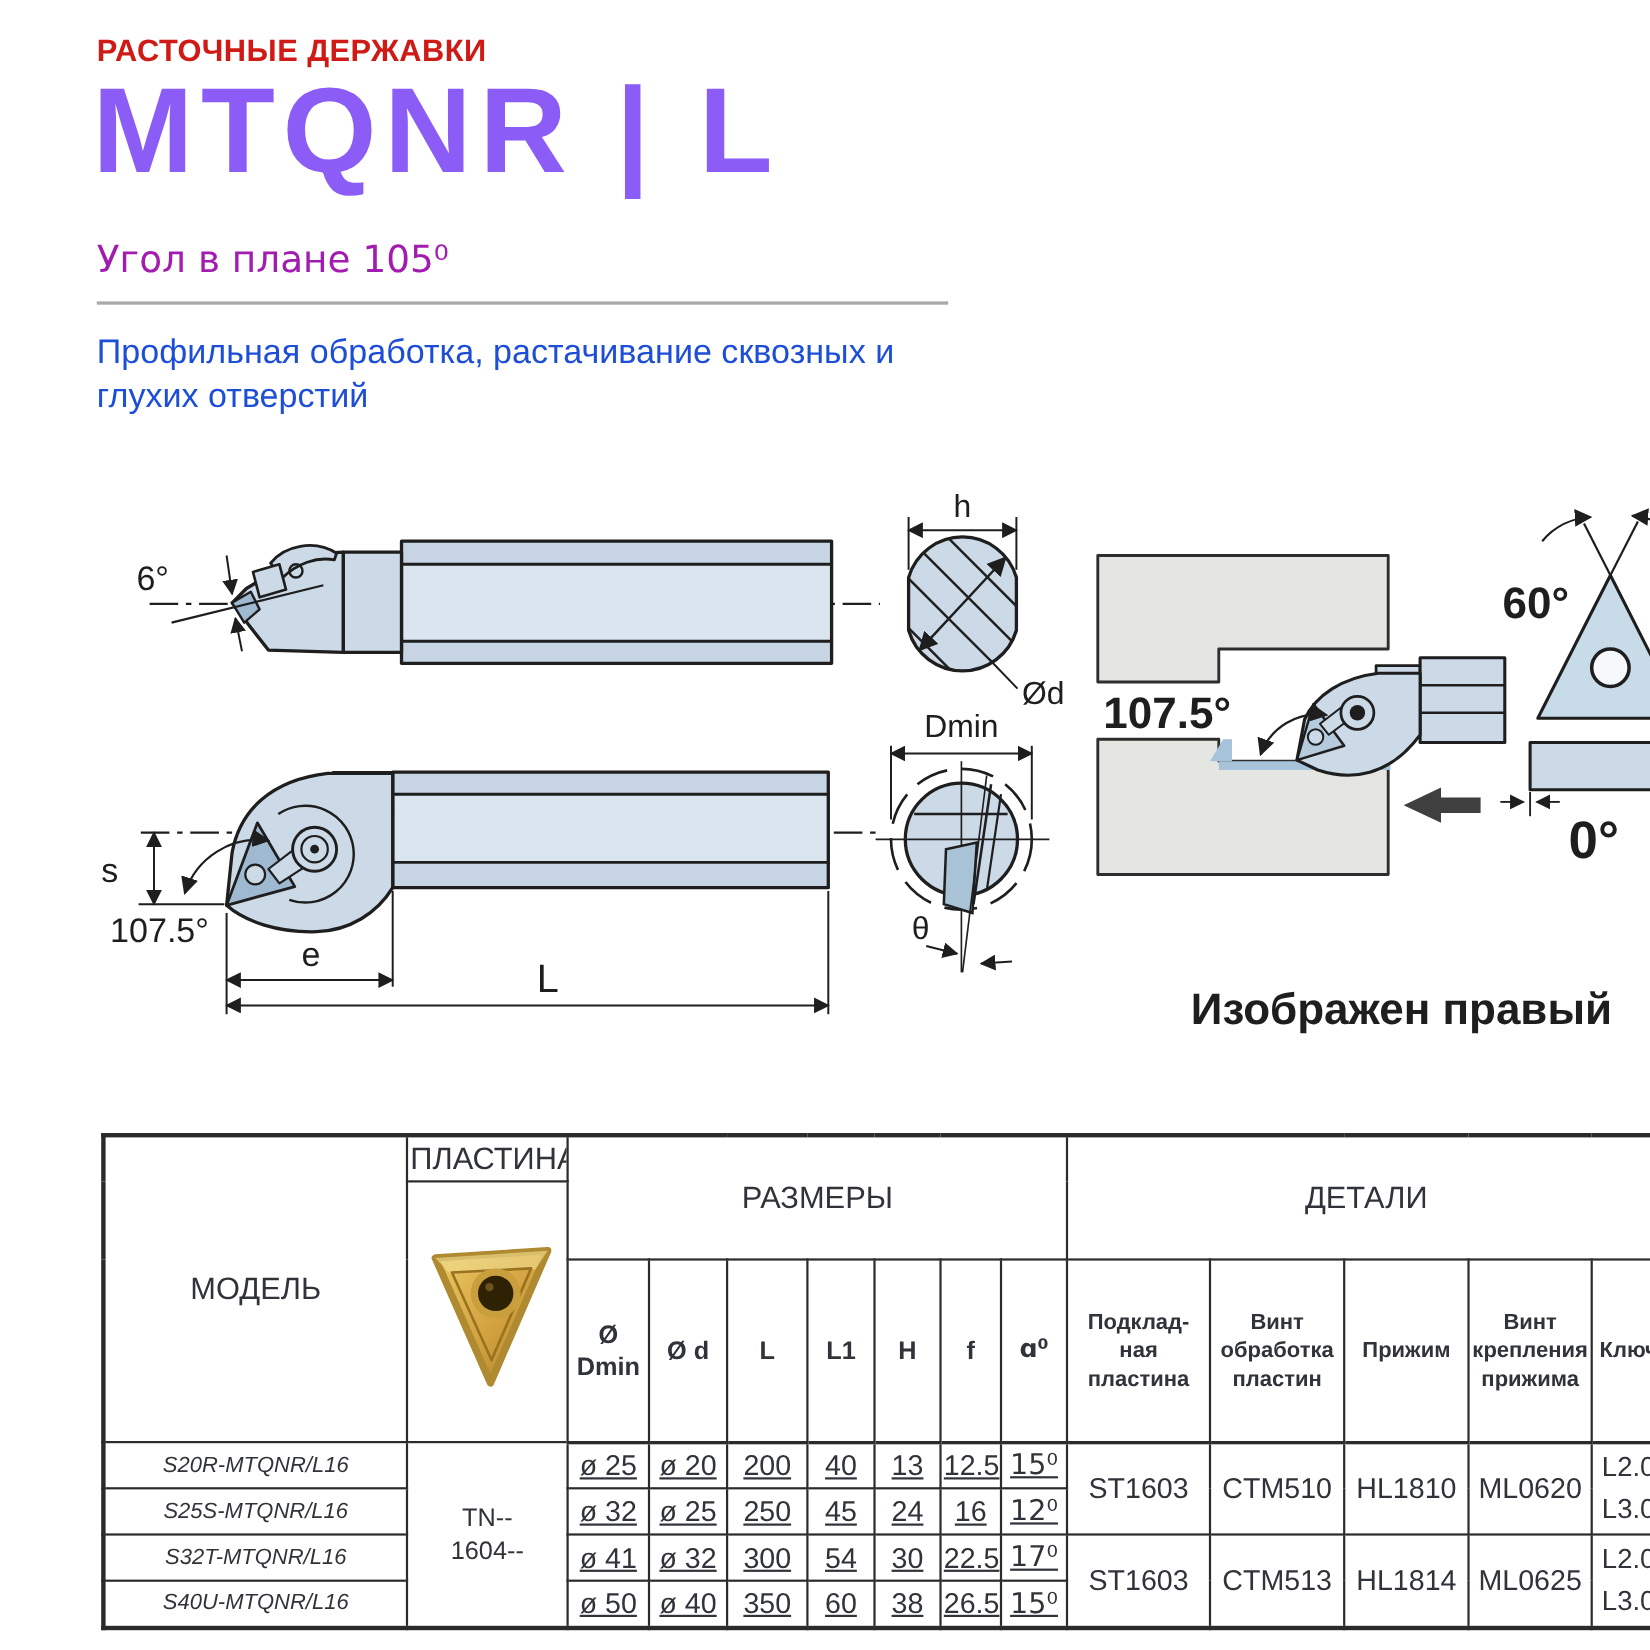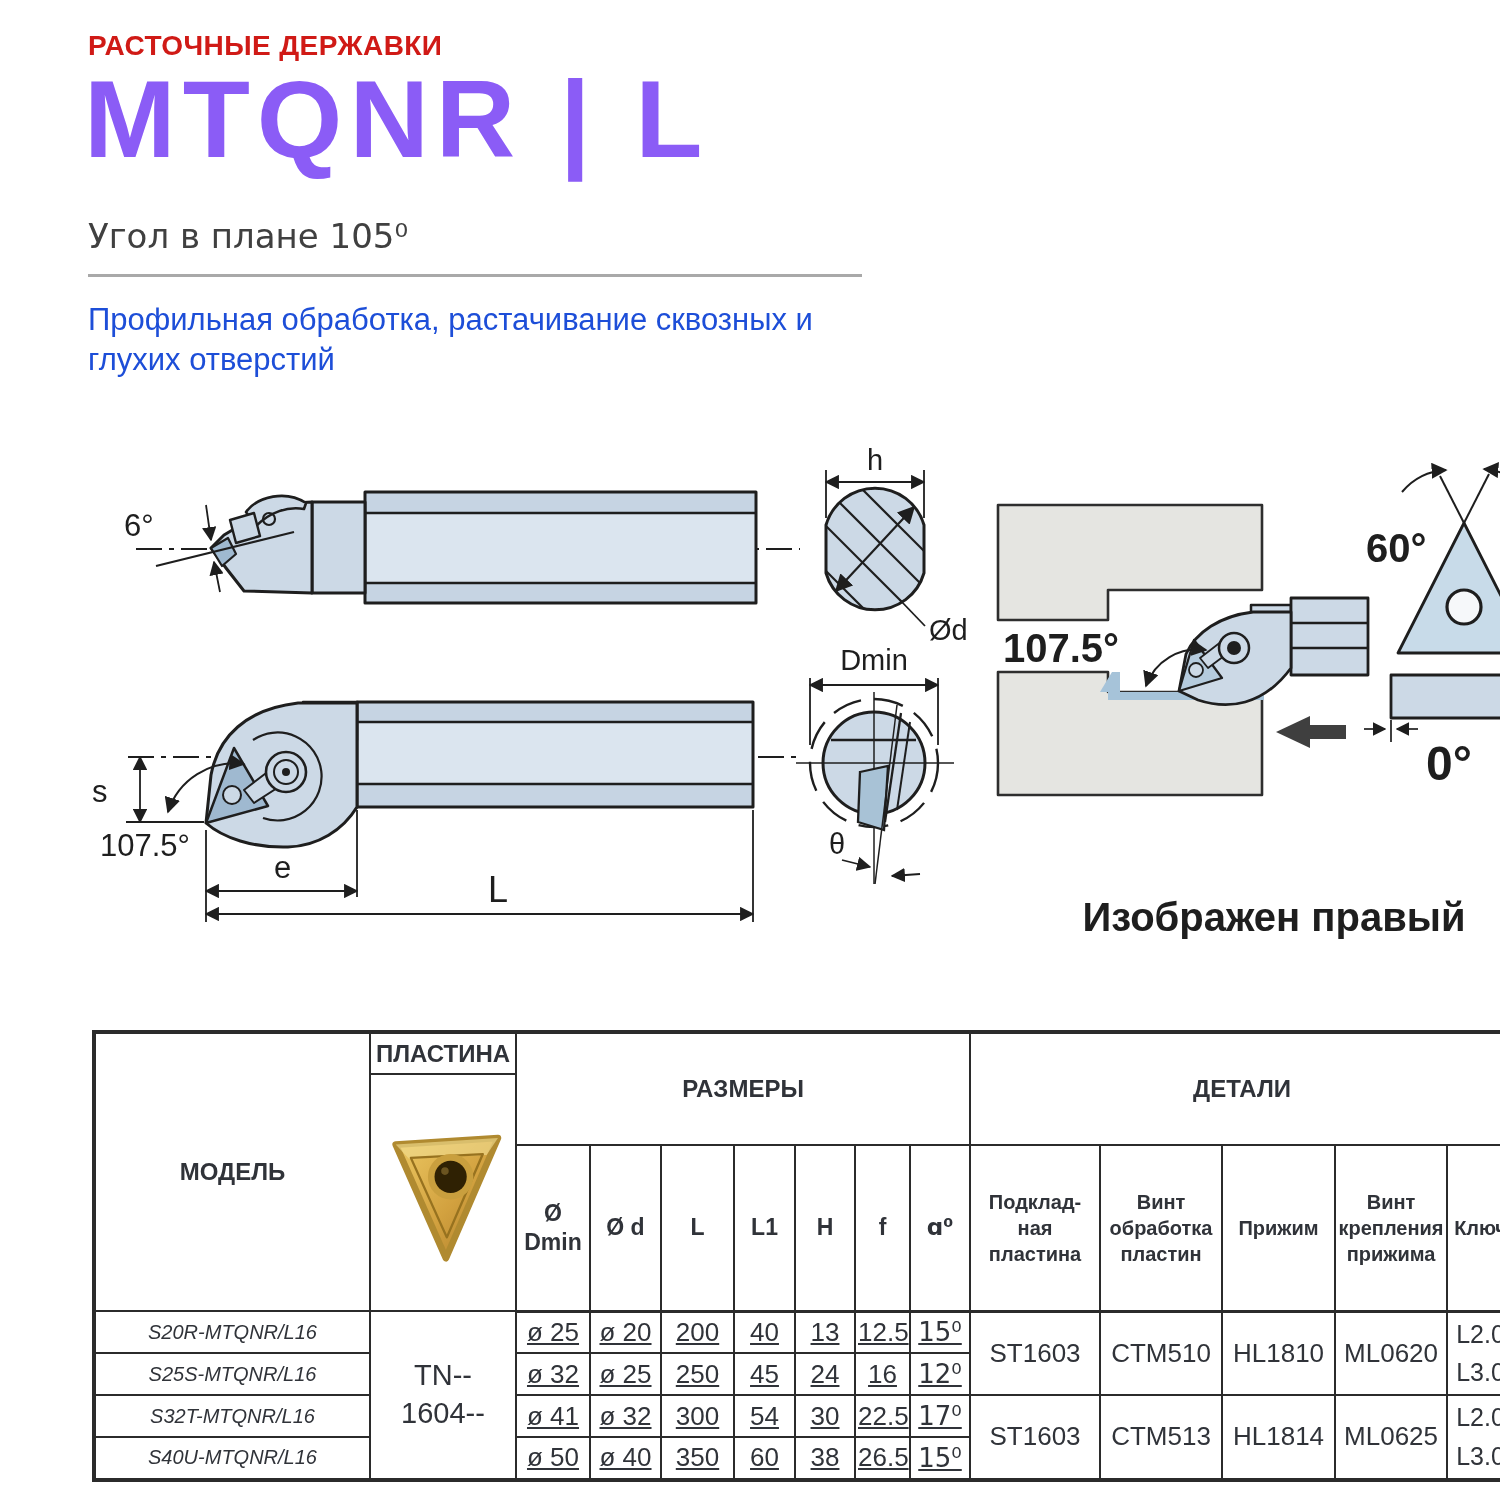--- a/index.html
+++ b/index.html
@@ -4,21 +4,21 @@
 <style>
   * { margin:0; padding:0; box-sizing:border-box; }
   html,body { width:1500px; height:1500px; background:#ffffff; overflow:hidden;
               font-family:"Liberation Sans", sans-serif; color:#3d424a; }
   .page { position:relative; width:1500px; height:1500px;margin-left:48px; }
 
   .kicker { position:absolute; left:40px; top:30px; font-size:28px; font-weight:bold;
             color:#d01a16; letter-spacing:.4px; }
   .title  { position:absolute; left:36px; top:64px; font-size:110px; font-weight:bold;
             color:#8b5cf6; letter-spacing:7px; line-height:1; }
-  .subtitle { position:absolute; left:40px; top:216px; font-size:34px; color:#404040;
+  .subtitle { position:absolute; left:40px; top:216px; font-size:34px; color:#a21caf;
               font-family:"DejaVu Sans", sans-serif; }
   .rule { position:absolute; left:40px; top:274px; width:774px; height:3px; background:#a9a9a9; }
   .desc { position:absolute; left:40px; top:300px; width:800px; font-size:31px;
           line-height:1.3; color:#1d4ed8; }
 
   svg.draw { position:absolute; left:0; top:0; }
   svg.draw text { font-family:"Liberation Sans", sans-serif; fill:#1e1e1e; }
   .lbl  { font-size:31px; }
   .lbl2 { font-size:29px; }
   .big  { font-size:40px; font-weight:bold; }
@@ -28,27 +28,27 @@
   table.spec { position:absolute; left:44px; top:1030px; width:1421px;
                border-collapse:collapse; table-layout:fixed; color:#303339;
                border:4px solid #2b2b2b; }
   table.spec td { border:2.5px solid #2b2b2b; text-align:center; vertical-align:middle;
                   padding:2px; overflow:hidden; }
   tr.r-label { height:42px; }
   tr.r-photo { height:71px; }
   tr.r-sub   { height:166px; }
   tr.r-body  { height:39px; }
   tr.r-sub td { border-bottom:3.5px solid #2b2b2b; }
-  .hgroup { font-size:24px; font-weight:bold; }
+  .hgroup { font-size:28px; font-weight:normal; }
   .hsub   { font-size:23px; font-weight:bold; line-height:1.25; }
   .hsub-d { font-size:20px; font-weight:bold; line-height:1.3; }
   .c-model-val { font-size:20px;font-style:italic; }
   .c-dim  { font-size:26px;text-decoration:underline; }
   .c-det  { font-size:26px; }
-  .c-code { font-size:29px; line-height:1.3; }
+  .c-code { font-size:23px; line-height:1.3; }
   .c-key  { font-size:25px; line-height:1.55; }
   .sup0 { font-family:"DejaVu Sans", sans-serif; }
   .photo-cell { background:#ffffff; }
 </style>
 </head>
 <body>
 
 <div class="page">
 
   <div class="kicker">РАСТОЧНЫЕ ДЕРЖАВКИ</div>

